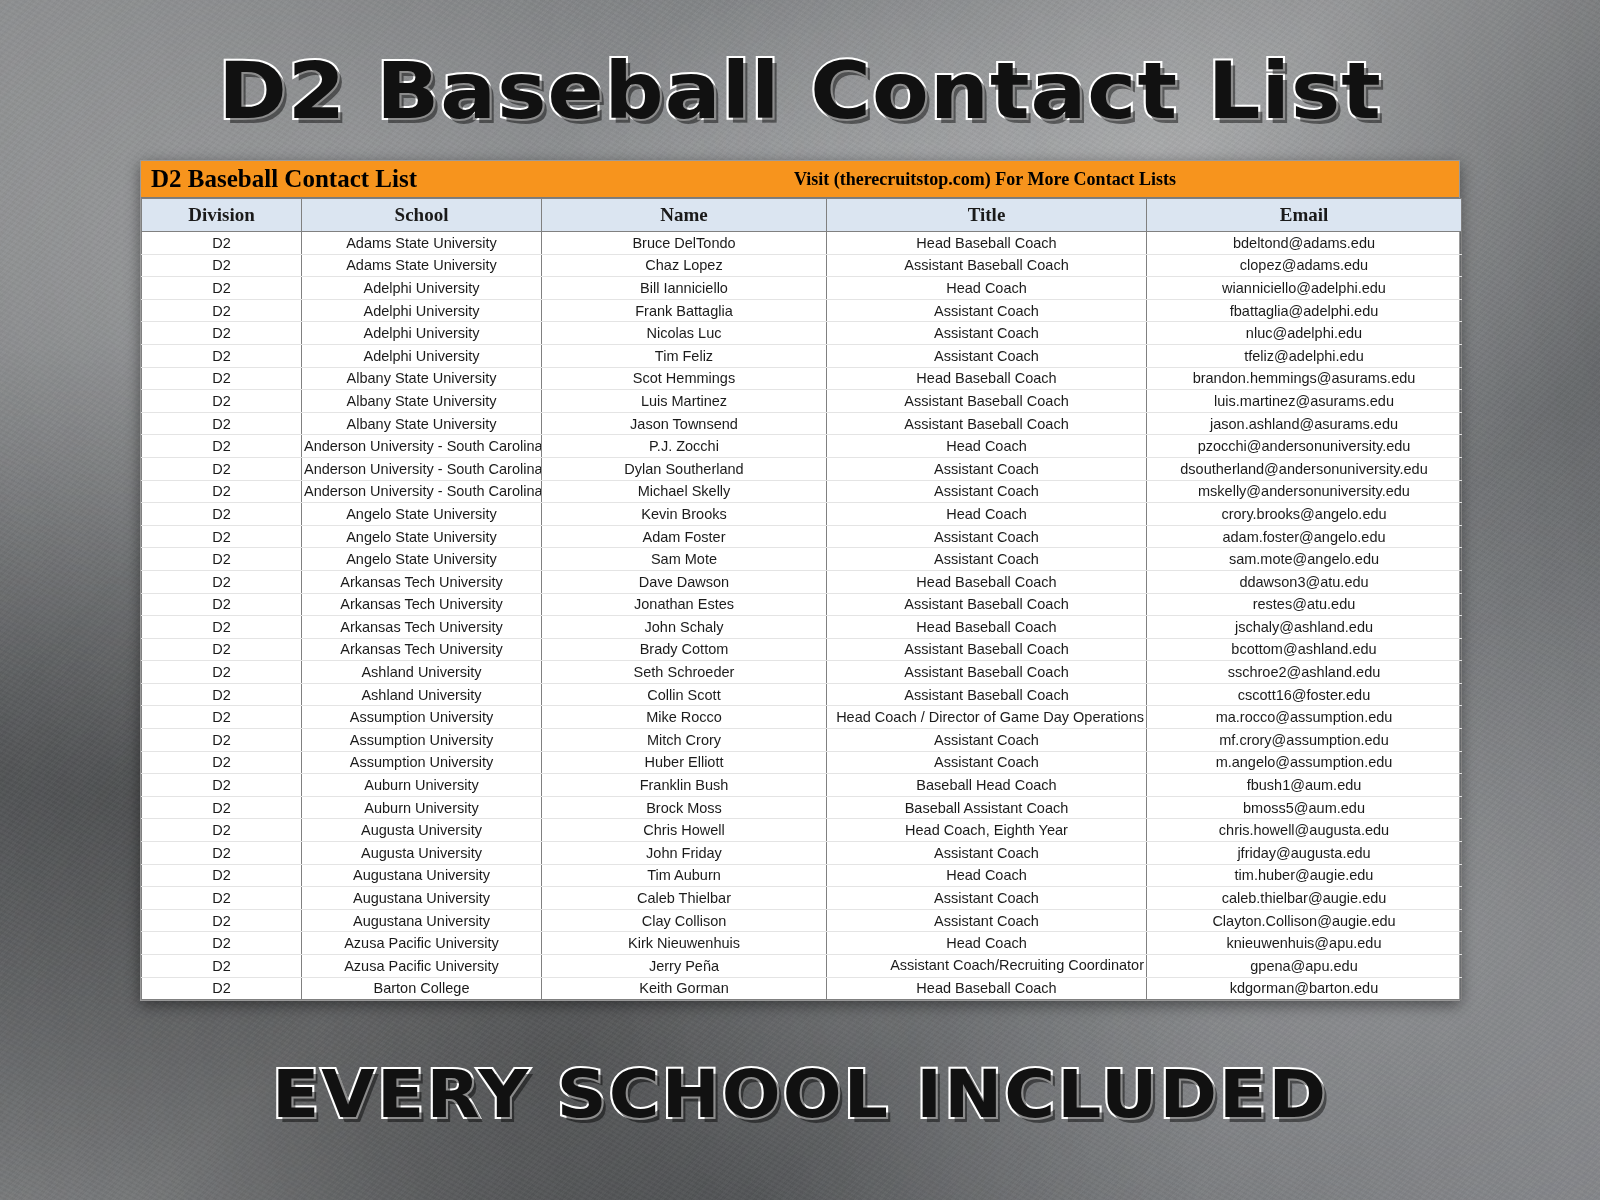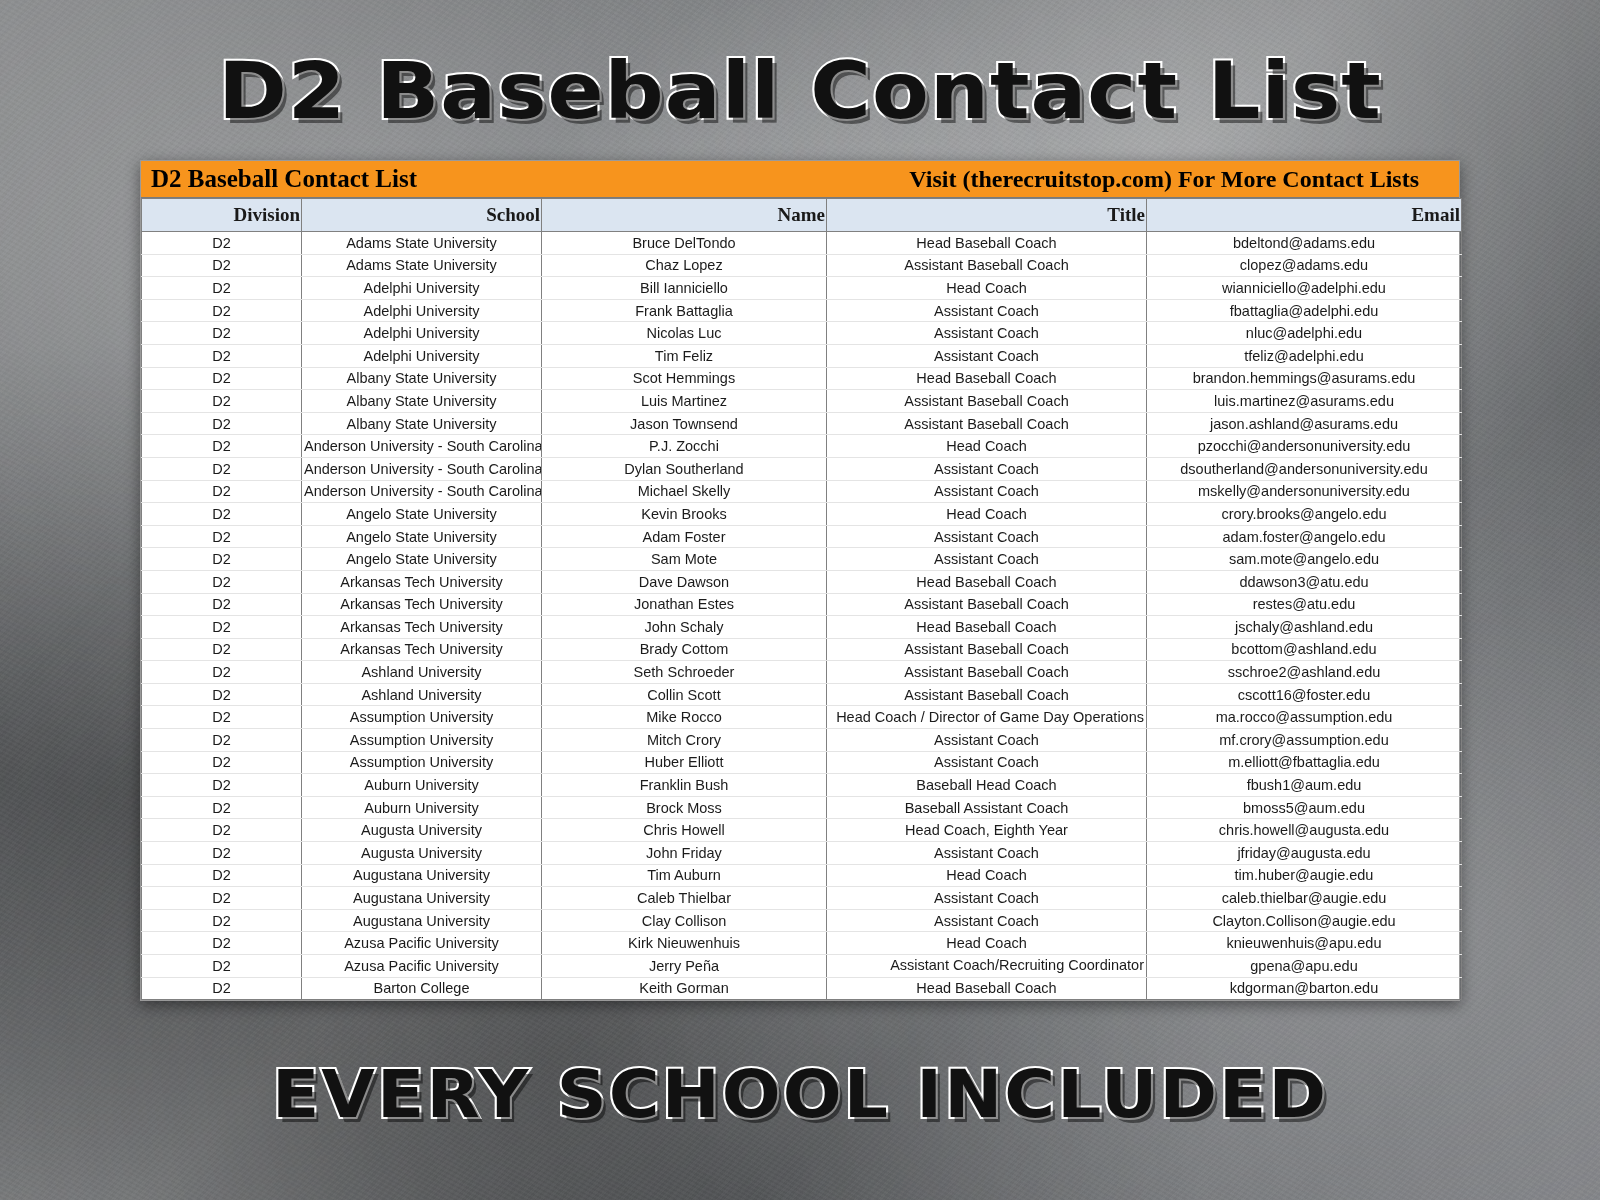--- a/index.html
+++ b/index.html
@@ -87,43 +87,43 @@
     width: 400px;
     padding-left: 10px;
     font-family: "Liberation Serif", serif;
     font-weight: bold;
     font-size: 25px;
     color: #000;
     white-space: nowrap;
   }
   .sheet-header .hdr-right {
     flex: 1;
-    text-align: right;
+    text-align: center;
     font-family: "Liberation Serif", serif;
     font-weight: bold;
-    font-size: 24px;
+    font-size: 18px;
     color: #000;
     white-space: nowrap;
     padding-right: 40px;
   }
 
   table.contacts {
     border-collapse: collapse;
     width: 100%;
     table-layout: fixed;
   }
   table.contacts th {
     background: #dbe5f1;
     font-family: "Liberation Serif", serif;
     font-weight: bold;
     font-size: 19px;
     color: #1a1a1a;
     height: 30px;
     border: 1px solid #808080;
-    text-align: right;
+    text-align: center;
   }
   table.contacts td {
     font-family: "Liberation Sans", sans-serif;
     font-size: 14.5px;
     color: #1b1b1b;
     text-align: center;
     height: 22.6px;
     border-left: 1px solid #808080;
     border-right: 1px solid #808080;
     border-top: 1px solid #e4e4e4;
@@ -338,21 +338,21 @@
           <td>Assumption University</td>
           <td>Mitch Crory</td>
           <td>Assistant Coach</td>
           <td>mf.crory@assumption.edu</td>
         </tr>
         <tr>
           <td>D2</td>
           <td>Assumption University</td>
           <td>Huber Elliott</td>
           <td>Assistant Coach</td>
-          <td>m.elliott@fbattaglia.edu</td>
+          <td>m.angelo@assumption.edu</td>
         </tr>
         <tr>
           <td>D2</td>
           <td>Auburn University</td>
           <td>Franklin Bush</td>
           <td>Baseball Head Coach</td>
           <td>fbush1@aum.edu</td>
         </tr>
         <tr>
           <td>D2</td>

